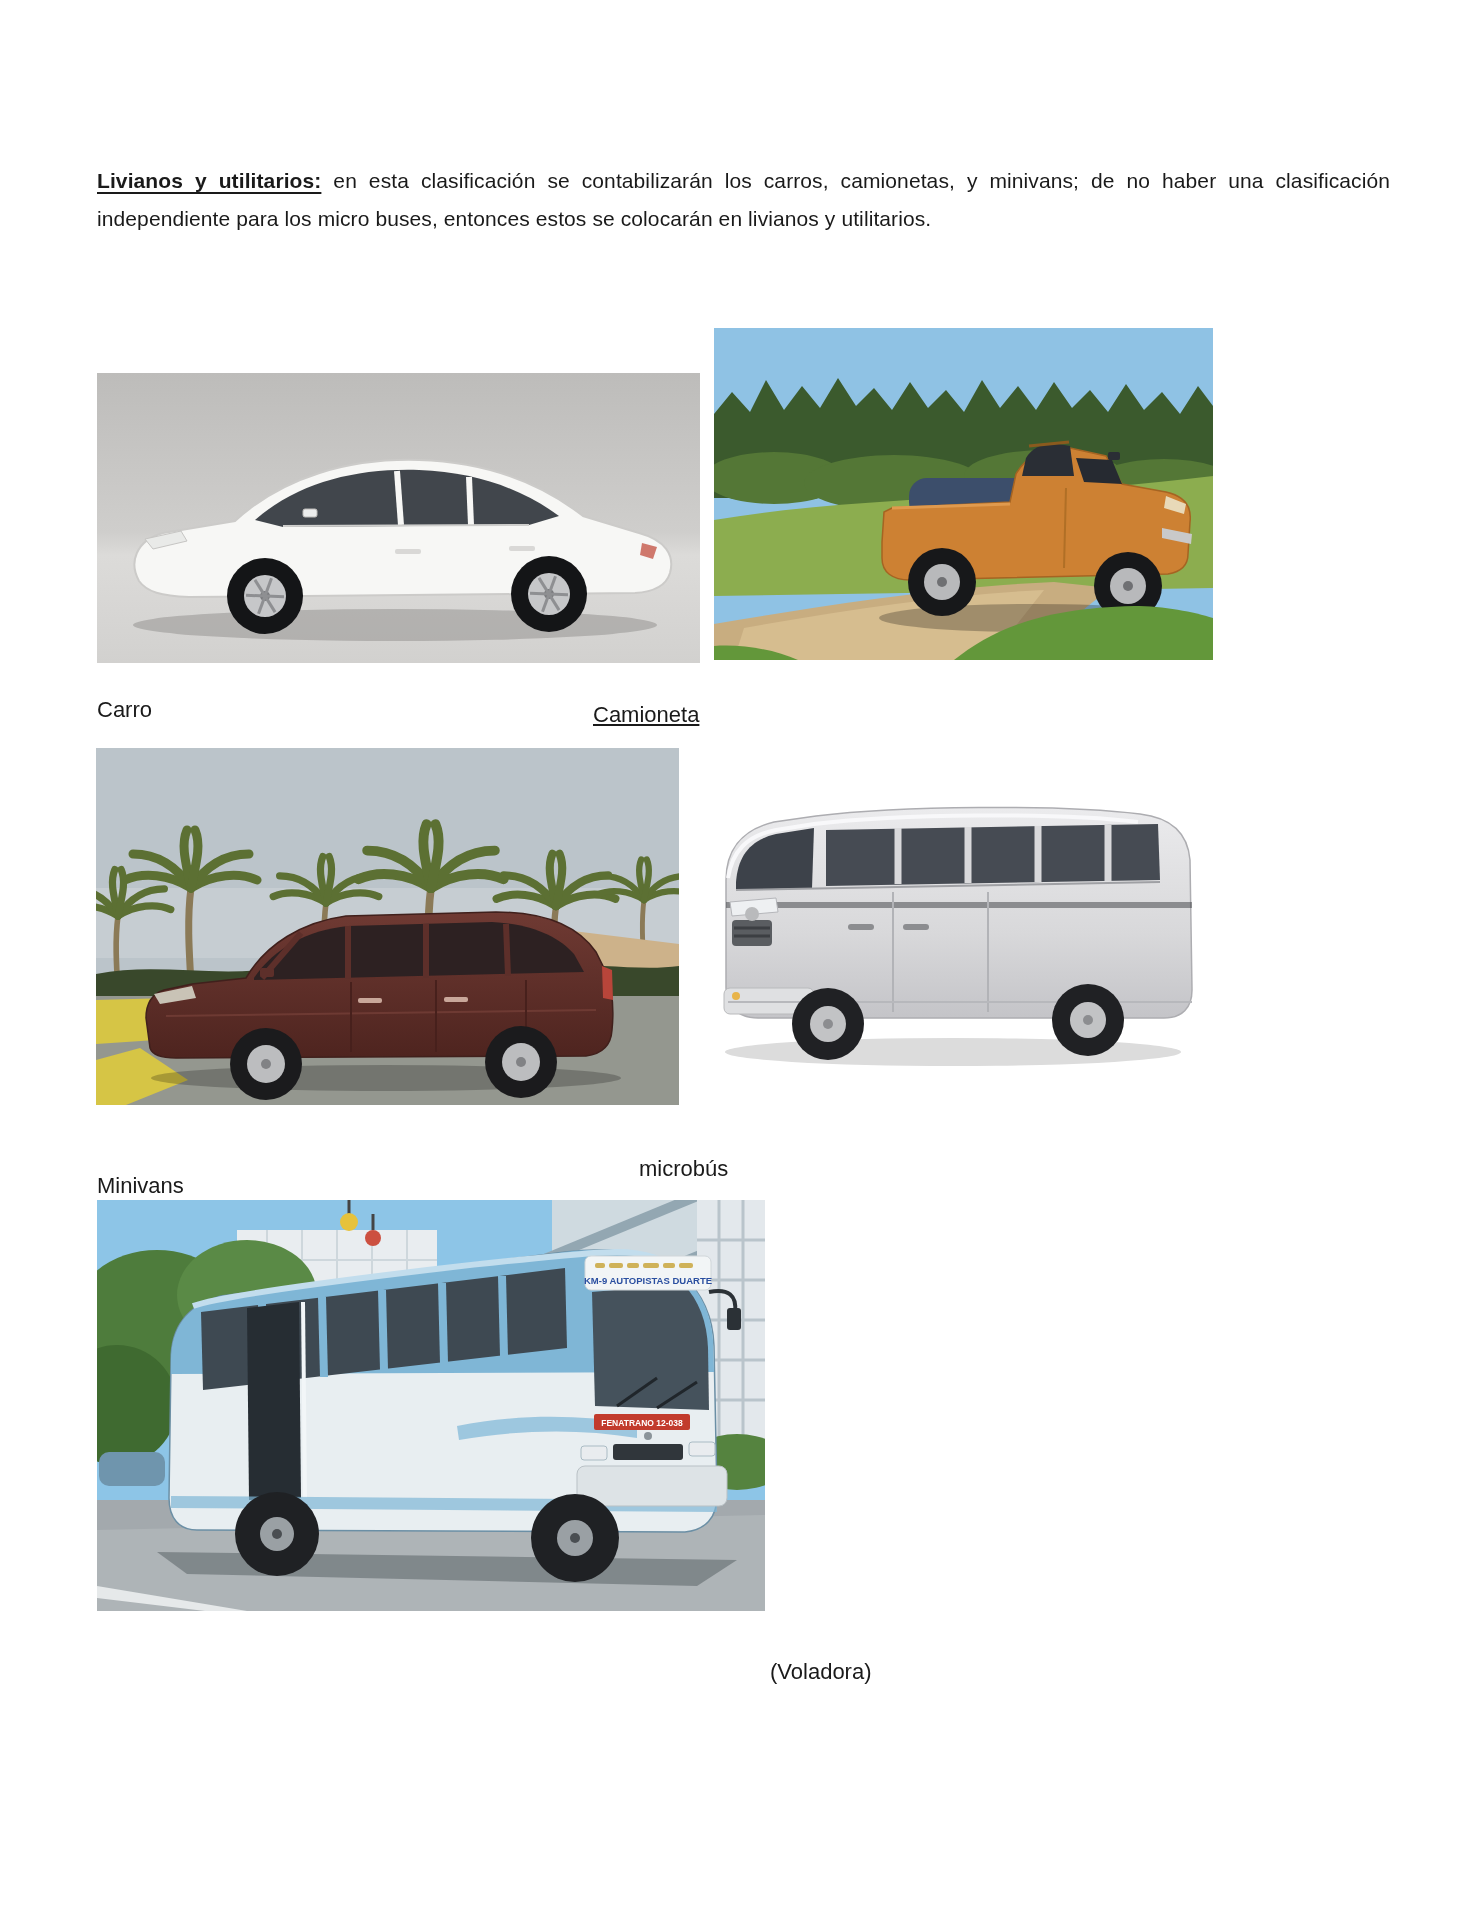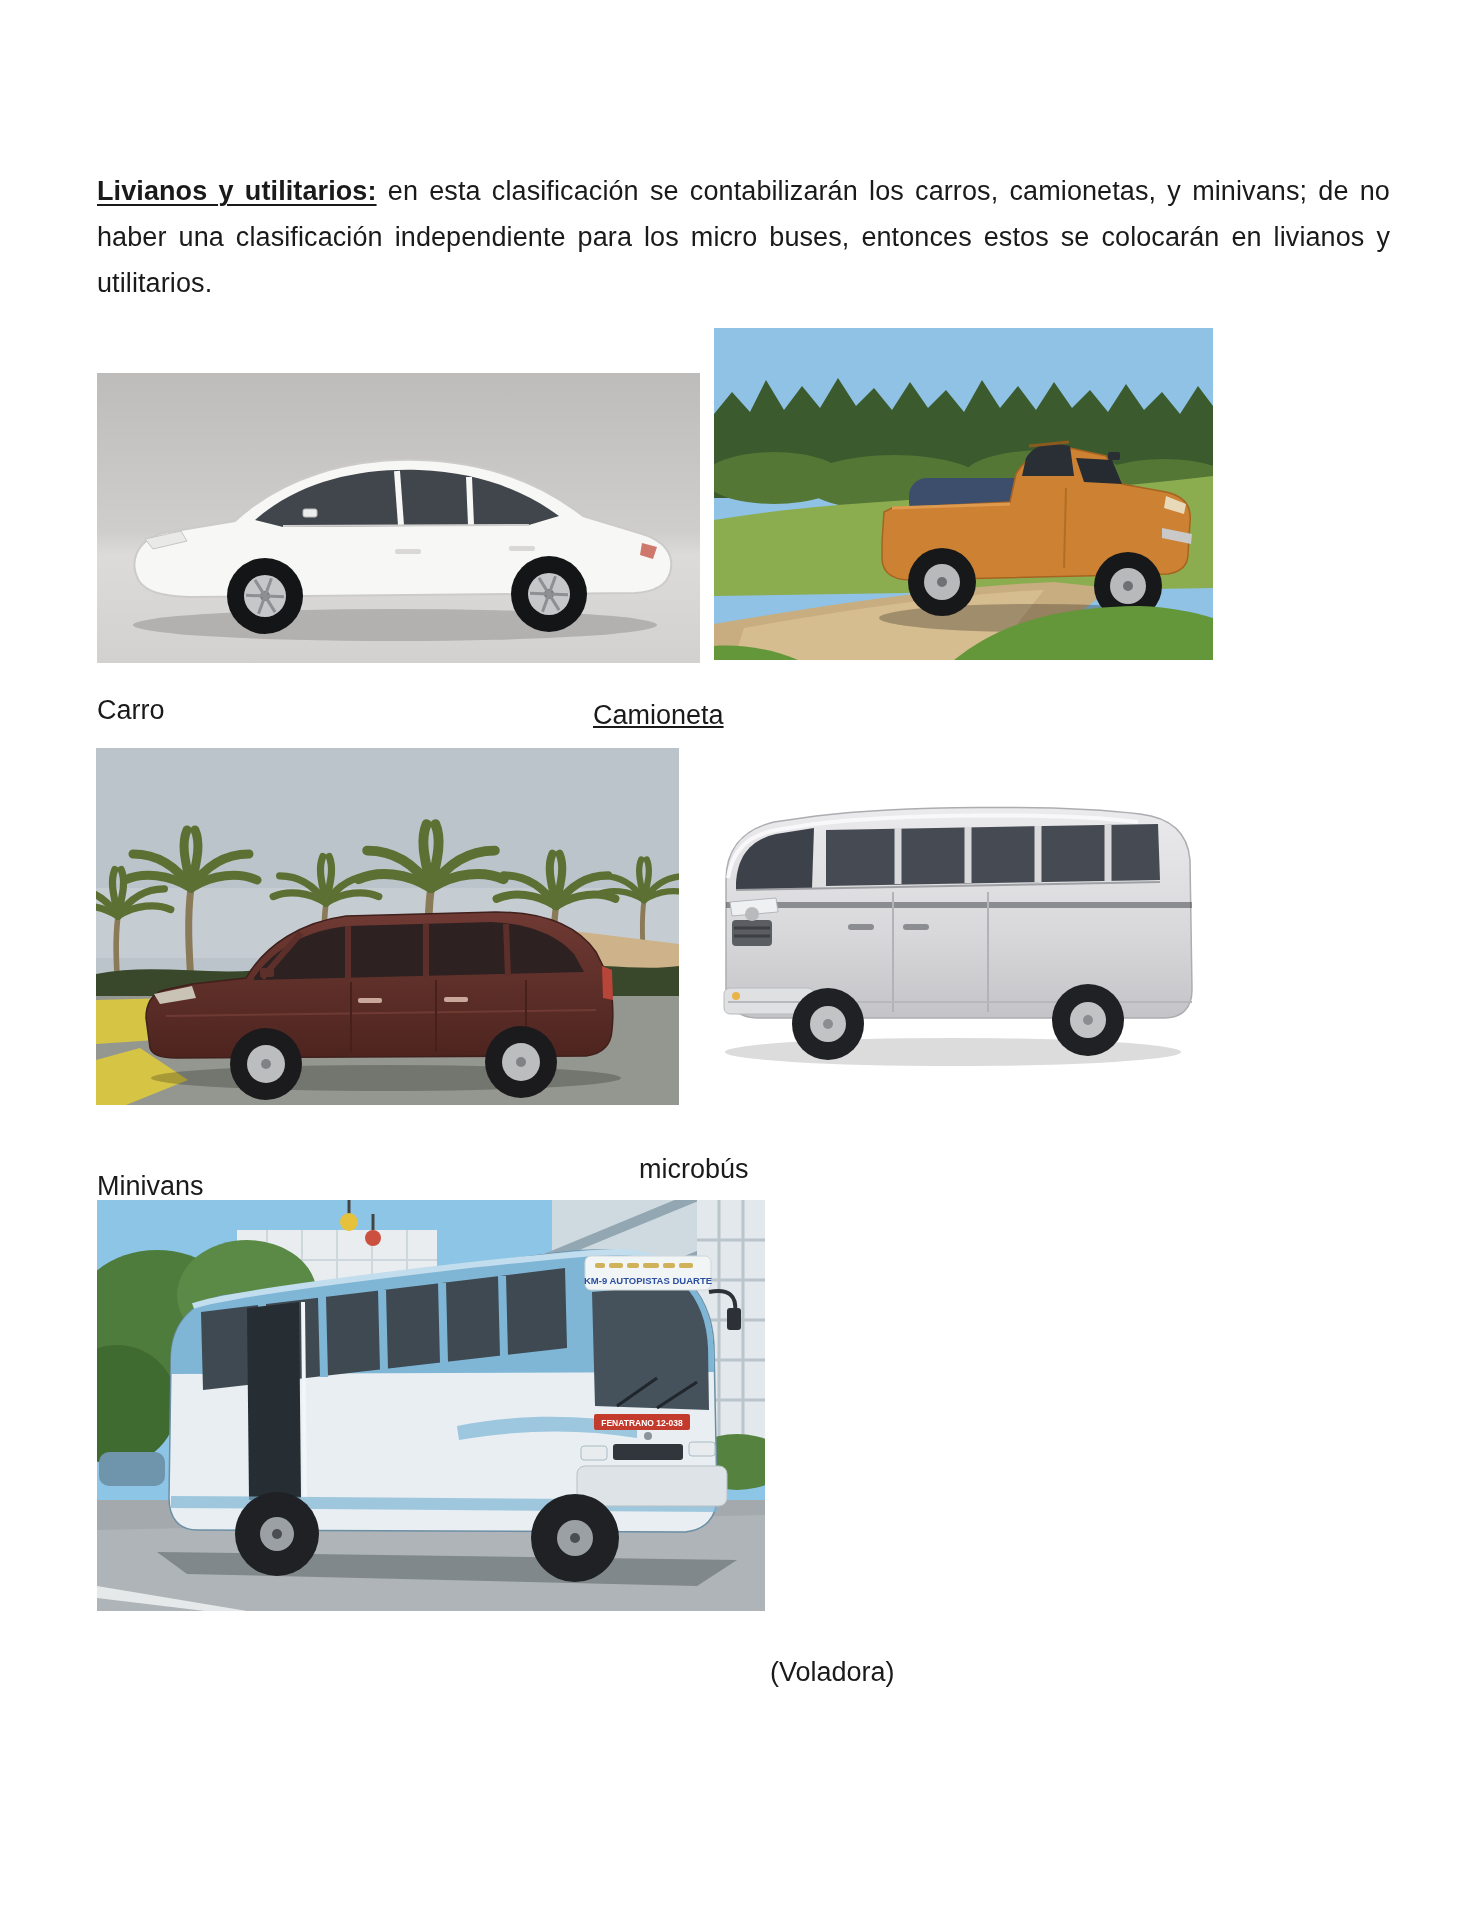--- a/index.html
+++ b/index.html
@@ -9,36 +9,36 @@
     height:1920px;
     background:#ffffff;
     font-family:"Liberation Sans", sans-serif;
     color:#1a1a1a;
     overflow:hidden;
   }
   .para{
     position:absolute;
     left:97px;
     width:1293px;
-    font-size:27px;
-    line-height:46px;
+    font-size:21px;
+    line-height:38px;
     text-align:justify;
     letter-spacing:0.1px;
   }
   .para .lead{
     font-weight:bold;
     text-decoration:underline;
     text-decoration-thickness:2px;
     text-underline-offset:4px;
   }
   .p1{top:141px;}
   .p2{top:1211px; text-align:left;}
   .caption{
     position:absolute;
-    font-size:27px;
+    font-size:22px;
     line-height:38px;
     white-space:nowrap;
   }
   .cap-carro{left:97px; top:691px;}
   .cap-camioneta{left:593px; top:696px;text-decoration:underline;}
   .cap-minivans{left:97px; top:1150px;margin-top:17px;}
   .cap-microbus{left:593px; top:1150px;margin-left:46px;}
   .cap-voladora{left:770px; top:1653px;}
   .fig{position:absolute; overflow:hidden;}
   .fig svg{display:block;}

